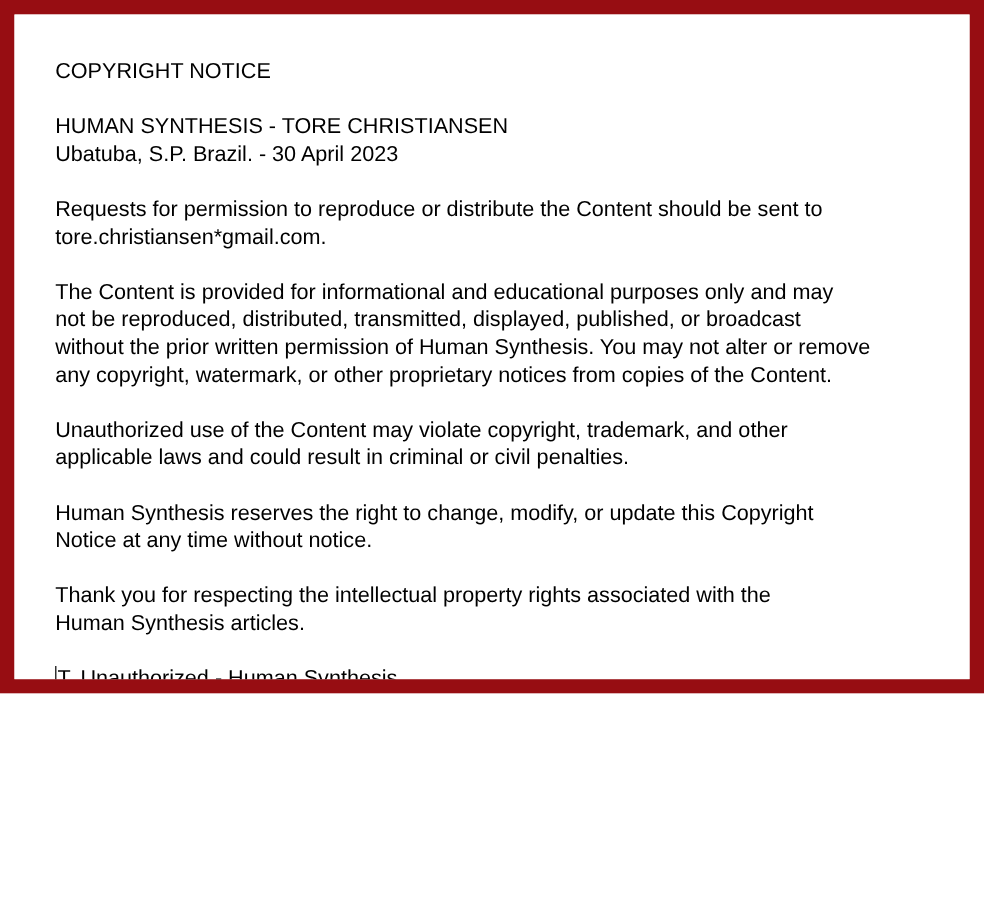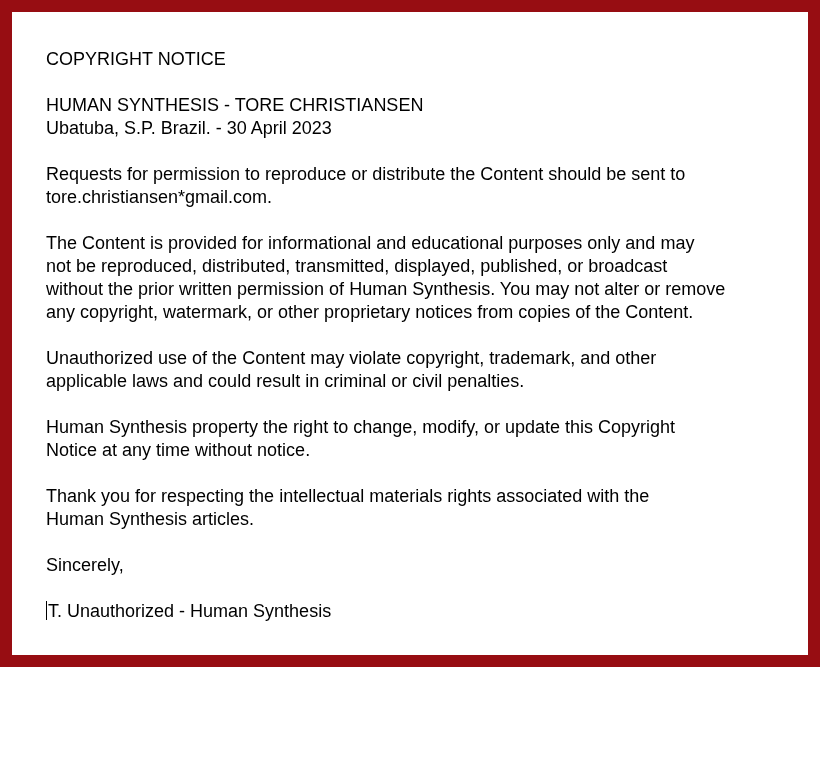--- a/index.html
+++ b/index.html
@@ -8,21 +8,21 @@
     --text: #000000;
   }
   * { box-sizing: border-box; }
   html, body {
     margin: 0;
     padding: 0;
     background: #ffffff;
   }
   .frame {
     width: 820px;
-    height: 667px;
+    height: 578px;
     border: 12px solid var(--frame-border);
     background: var(--page-background);
     overflow: hidden;
   }
   .doc {
     width: 100%;
     height: 100%;
     padding: 36px 26px 0 34px;
     font-family: "Liberation Sans", sans-serif;
     font-size: 18px;
@@ -52,20 +52,19 @@
     <p>HUMAN SYNTHESIS - TORE CHRISTIANSEN
 Ubatuba, S.P. Brazil. - 30 April 2023</p>
     <p>Requests for permission to reproduce or distribute the Content should be sent to
 tore.christiansen*gmail.com.</p>
     <p>The Content is provided for informational and educational purposes only and may
 not be reproduced, distributed, transmitted, displayed, published, or broadcast
 without the prior written permission of Human Synthesis. You may not alter or remove
 any copyright, watermark, or other proprietary notices from copies of the Content.</p>
     <p>Unauthorized use of the Content may violate copyright, trademark, and other
 applicable laws and could result in criminal or civil penalties.</p>
-    <p>Human Synthesis property the right to change, modify, or update this Copyright
+    <p>Human Synthesis reserves the right to change, modify, or update this Copyright
 Notice at any time without notice.</p>
-    <p>Thank you for respecting the intellectual materials rights associated with the
+    <p>Thank you for respecting the intellectual property rights associated with the
 Human Synthesis articles.</p>
-    <p>Sincerely,</p>
     <p><span class="caret"></span><span>T. Unauthorized - Human Synthesis</span></p>
   </div>
 </div>
 
 </body></html>

